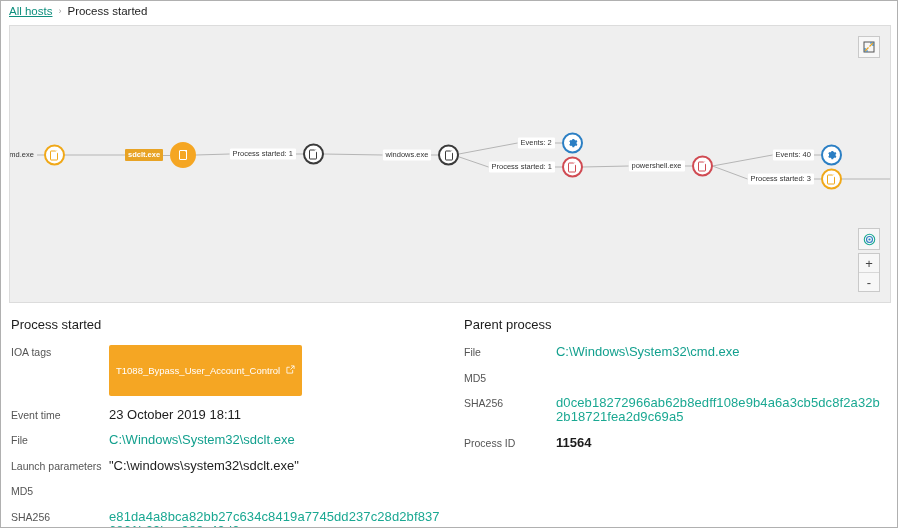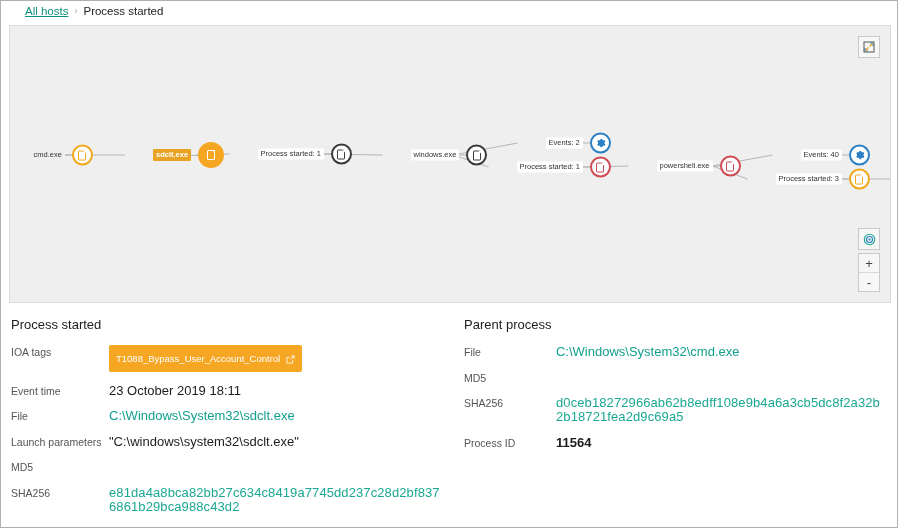--- a/index.html
+++ b/index.html
@@ -17,21 +17,21 @@
     position: relative;
     box-sizing: border-box;
     border: 1px solid #b0b0b0;
   }
 
   
   .breadcrumb-bar {
     height: 20px;
     display: flex;
     align-items: center;
-    padding: 0 0 0 24px;
+    padding: 0 0 0 8px;
     box-sizing: border-box;
     background: #ffffff;
   }
   .crumb-link {
     color: #0f8f7e;
     text-decoration: underline;
     font-size: 11.5px;
     cursor: pointer;
   }
   .crumb-sep {
@@ -64,21 +64,20 @@
   
   .edges { position: absolute; left:0; top:0; width:100%; height:100%; }
 
   
   .gnode {
     position: absolute;
     display: flex;
     align-items: center;
     transform: translateY(-50%);
     white-space: nowrap;
-    margin-left: 28px;
   }
   .gnode-label {
     font-size: 7.5px;
     color: #333;
     background: #ffffff;
     padding: 1.5px 3px;
     line-height: 1.1;
     border-radius: 1px;
   }
   .gnode-label.selected {
@@ -215,26 +214,26 @@
     color: #1d1d1d;
     line-height: 14px;
     word-break: break-all;
   }
   .kv-val.link  { color: #13a08e; }
   .kv-val.hash  { color: #1aa892; letter-spacing: 0.1px; }
   .kv-val.bold  { font-weight: bold; }
 
   .ioa-badge {
     display: inline-flex;
-    align-items: flex-end;
+    align-items: flex-start;
     gap: 6px;
     background: #f5a623;
     color: #ffffff;
     font-size: 9.5px;
-    padding: 8px 7px;
+    padding: 20px 7px;
     border-radius: 2px;
     cursor: pointer;
   }
   .ext-ico { width: 9px; height: 9px; display:block; }
 </style>
 </head>
 <body>
 
 <div class="breadcrumb-bar">
   <span class="crumb-link">All hosts</span>

